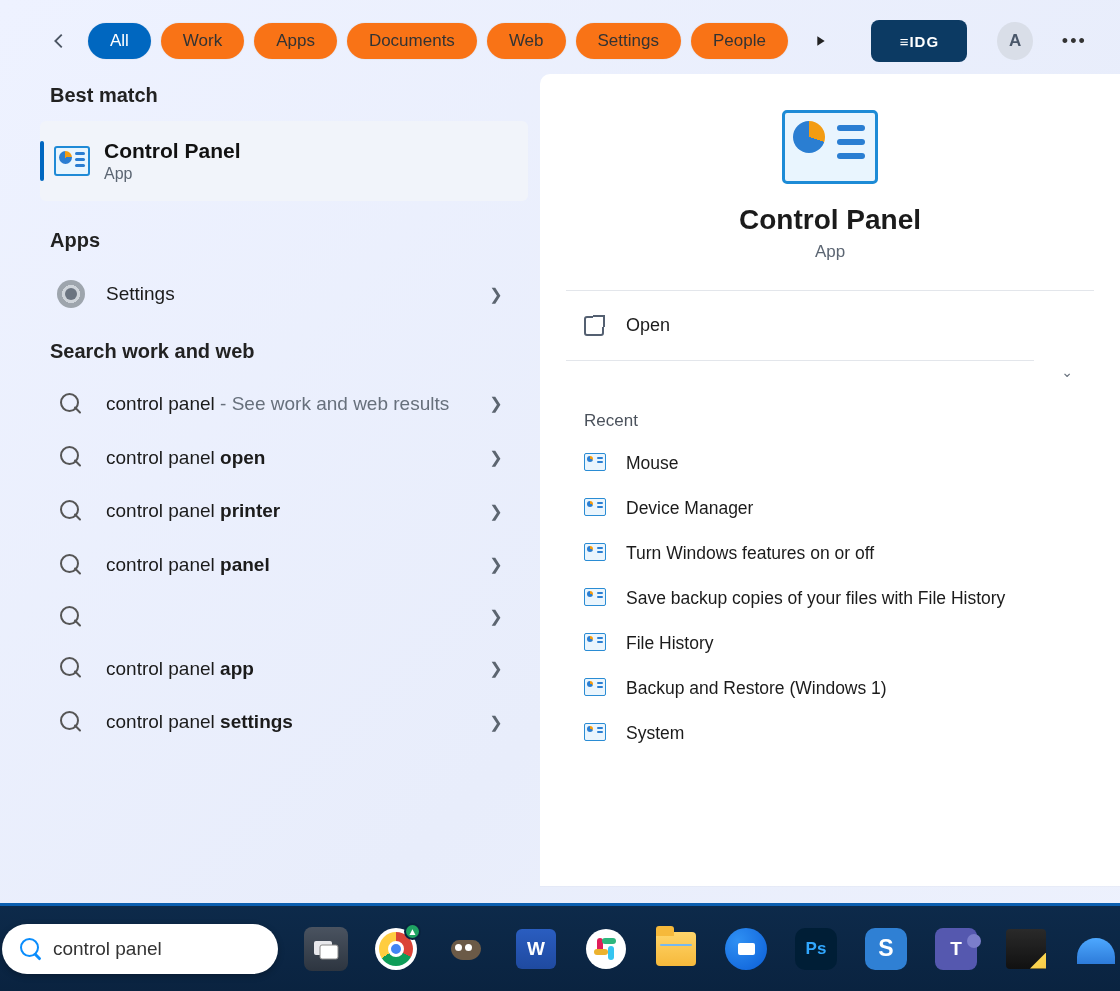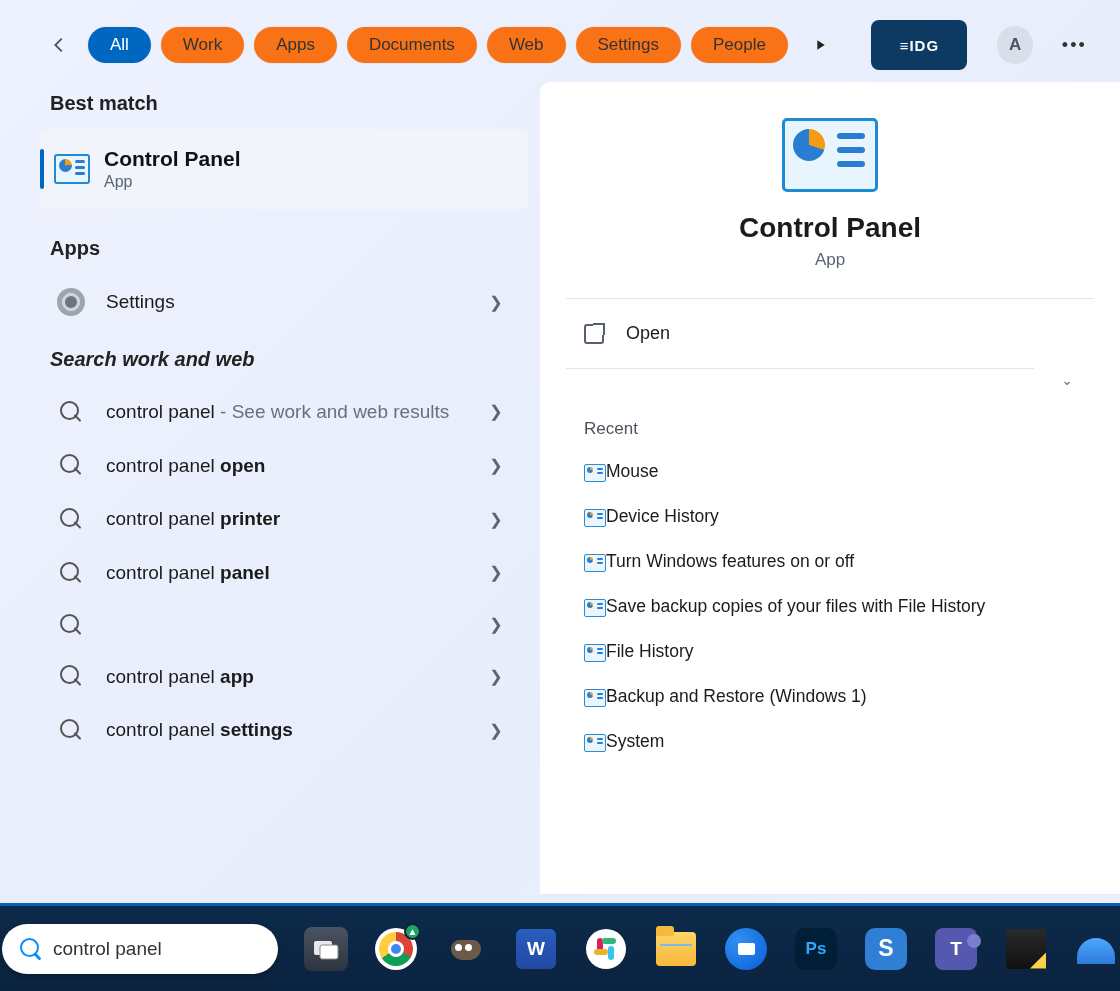--- a/index.html
+++ b/index.html
@@ -41,21 +41,21 @@
     color:#fff;
   }
   .top-spacer { flex:1; }
   .tri-btn {
     width:34px;height:34px;display:flex;align-items:center;justify-content:center;
     color:#222;
   }
   .idg-badge {
     background:#0c3a63;
     color:#fff;
-    width:104px;height:50px;border-radius:8px;
+    width:104px;height:42px;border-radius:8px;
     display:flex;align-items:center;justify-content:center;
     font-weight:700;letter-spacing:1px;font-size:15px;
     margin-left:16px;
   }
   .avatar {
     width:38px;height:38px;border-radius:50%;
     background:#d9dee8;color:#495669;
     display:flex;align-items:center;justify-content:center;
     font-size:17px;font-weight:600;
     margin-left:20px;
@@ -153,21 +153,21 @@
   .detail-icon-big::after{content:"";position:absolute;right:10px;top:12px;width:28px;height:6px;background:#2a7ed2;border-radius:3px;box-shadow:0 14px 0 #2a7ed2, 0 28px 0 #2a7ed2;}
   .detail-title{font-size:28px;font-weight:600;text-align:center;color:#1b1b1b;}
   .detail-sub{font-size:17px;color:#5b6572;text-align:center;margin-top:6px;margin-bottom:28px;}
   .hr{height:1px;background:#e3e6eb;margin:0 0 0 0;}
   .open-row{display:flex;align-items:center;gap:22px;padding:24px 0 24px 18px;cursor:pointer;position:relative;}
   .open-ic{width:20px;height:20px;border:2px solid #546071;border-radius:3px;position:relative;}
   .open-ic::after{content:"";position:absolute;right:-3px;top:-3px;width:10px;height:10px;border-top:2px solid #546071;border-right:2px solid #546071;background:#fff;}
   .open-row .label{font-size:18px;color:#1b1b1b;}
   .expand-chev{ color:#6a737f;font-size:14px; padding:8px 12px; border:1px solid transparent; border-radius:4px; align-self:flex-end; margin:-6px 8px 8px auto; width:fit-content; cursor:pointer;}
   .recent-heading{font-size:17px;color:#4b525c;padding:14px 0 10px 18px;}
-  .recent-row{display:flex;align-items:flex-end;padding:12px 0 12px 18px;cursor:pointer;}
+  .recent-row{display:flex;align-items:flex-start;gap:20px;padding:12px 0 12px 18px;cursor:pointer;}
   .recent-row .mini{ width:22px;height:18px;flex-shrink:0; }
   .mini{border:1.5px solid #2a8cd4;background:#eaf5fd;border-radius:2px;position:relative;display:inline-block;}
   .mini::before{content:"";position:absolute;left:2px;top:2px;width:6px;height:6px;border-radius:50%;background:conic-gradient(#f39c12 0 30%, #2a7ed2 30% 100%);}
   .mini::after{content:"";position:absolute;right:2px;top:3px;width:6px;height:2px;background:#2a7ed2;border-radius:1px;box-shadow:0 4px 0 #2a7ed2;}
   .recent-row .txt{font-size:17.5px;color:#1b1b1b;}
 
   
   .taskbar{
     position:absolute;left:0;right:0;bottom:0;height:88px;
     background:linear-gradient(#0d2a4a,#0a2340);
@@ -256,21 +256,21 @@
     <div class="section-heading apps-heading">Apps</div>
 
     <div class="list-row">
       <span class="row-icon">
           <span class="gear-icon"></span>
         </span>
       <span class="row-text">Settings</span>
       <span class="chev">❯</span>
     </div>
 
-    <div class="section-heading" style="padding-top:18px;font-style:italic;">Search work and web</div>
+    <div class="section-heading" style="padding-top:18px;">Search work and web</div>
 
     <div class="list-row">
       <span class="row-icon">
           <span class="search-glyph"></span>
         </span>
       <span class="row-text"><span>control panel</span><span class="light"> - See work and web results</span></span>
       <span class="chev">❯</span>
     </div>
     <div class="list-row">
       <span class="row-icon">
@@ -329,21 +329,21 @@
     <div class="expand-chev">⌄</div>
 
     <div class="recent-heading">Recent</div>
 
     <div class="recent-row">
       <span class="mini"></span>
       <span class="txt">Mouse</span>
     </div>
     <div class="recent-row">
       <span class="mini"></span>
-      <span class="txt">Device History</span>
+      <span class="txt">Device Manager</span>
     </div>
     <div class="recent-row">
       <span class="mini"></span>
       <span class="txt">Turn Windows features on or off</span>
     </div>
     <div class="recent-row">
       <span class="mini"></span>
       <span class="txt">Save backup copies of your files with File History</span>
     </div>
     <div class="recent-row">

